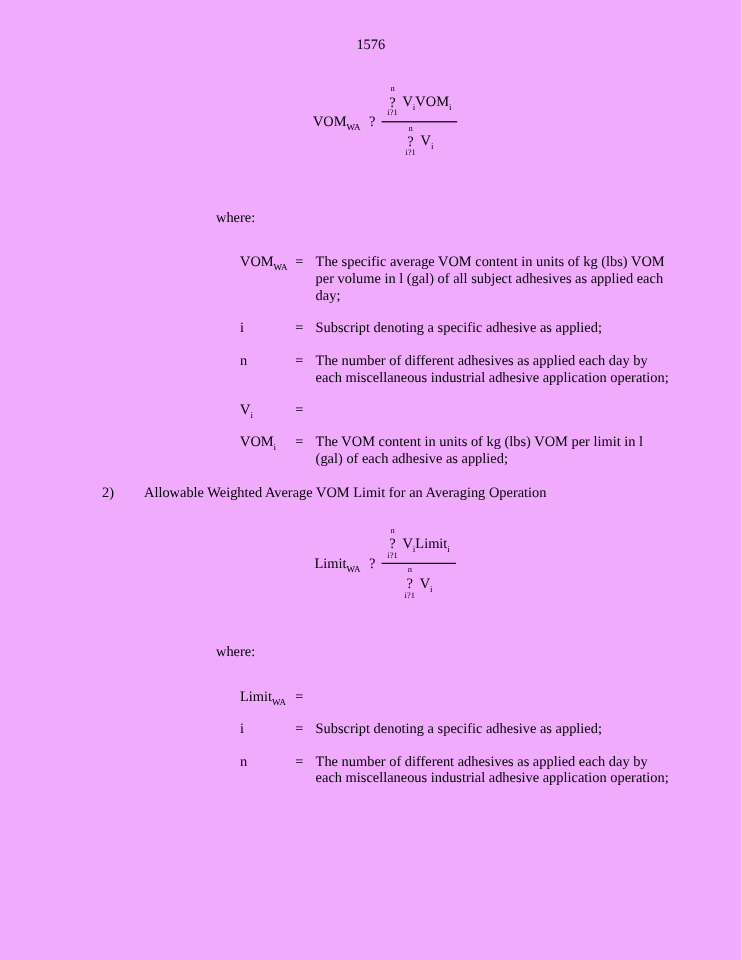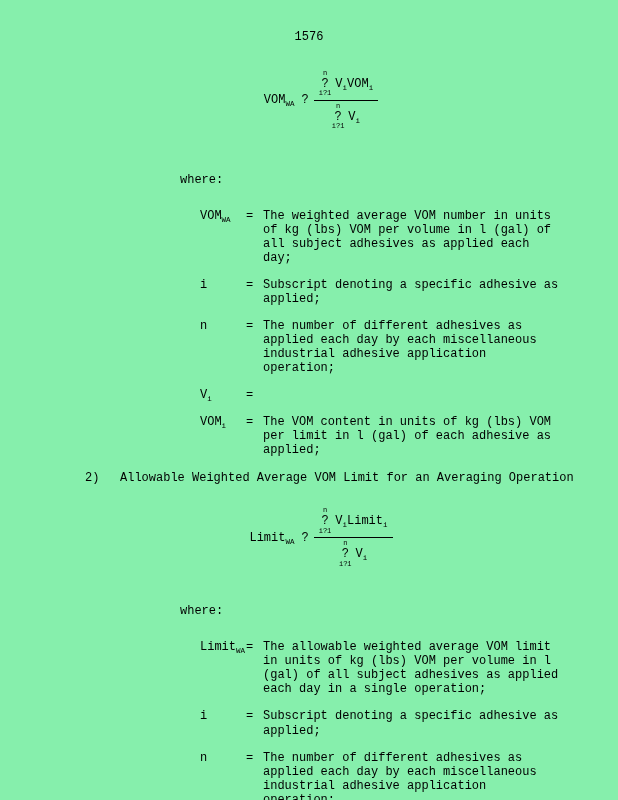--- a/index.html
+++ b/index.html
@@ -4,22 +4,22 @@
 <style>
   html, body {
     margin: 0;
     padding: 0;
     background: #ffffff;
   }
   .page {
     position: relative;
     width: 618px;
     height: 800px;
-    background: #86efac;
-    font-family: Liberation Mono, monospace;
+    background: #f0abfc;
+    font-family: Liberation Serif, serif;
     font-size: 12px;
     color: #000;
     overflow: hidden;
   }
   .page-number {
     padding-top: 30px;
     text-align: center;
   }
   
   .formula {
@@ -130,21 +130,21 @@
       </span>
     </span>
   </div>
 
   <div class="where-1">where:</div>
 
   <div class="defs">
     <div class="def-row">
       <span class="def-term"><span>VOM</span><sub>WA</sub></span>
       <span class="def-eq">=</span>
-      <span class="def-desc">The weighted average VOM number in units of kg (lbs) VOM per volume in l (gal) of all subject adhesives as applied each day;</span>
+      <span class="def-desc">The specific average VOM content in units of kg (lbs) VOM per volume in l (gal) of all subject adhesives as applied each day;</span>
     </div>
     <div class="def-row">
       <span class="def-term"><span>i</span><sub></sub></span>
       <span class="def-eq">=</span>
       <span class="def-desc">Subscript denoting a specific adhesive as applied;</span>
     </div>
     <div class="def-row">
       <span class="def-term"><span>n</span><sub></sub></span>
       <span class="def-eq">=</span>
       <span class="def-desc">The number of different adhesives as applied each day by each miscellaneous industrial adhesive application operation;</span>
@@ -188,21 +188,20 @@
       </span>
     </span>
   </div>
 
   <div class="where-2">where:</div>
 
   <div class="defs">
     <div class="def-row">
       <span class="def-term"><span>Limit</span><sub>WA</sub></span>
       <span class="def-eq">=</span>
-      <span class="def-desc">The allowable weighted average VOM limit in units of kg (lbs) VOM per volume in l (gal) of all subject adhesives as applied each day in a single operation;</span>
     </div>
     <div class="def-row">
       <span class="def-term"><span>i</span><sub></sub></span>
       <span class="def-eq">=</span>
       <span class="def-desc">Subscript denoting a specific adhesive as applied;</span>
     </div>
     <div class="def-row">
       <span class="def-term"><span>n</span><sub></sub></span>
       <span class="def-eq">=</span>
       <span class="def-desc">The number of different adhesives as applied each day by each miscellaneous industrial adhesive application operation;</span>

